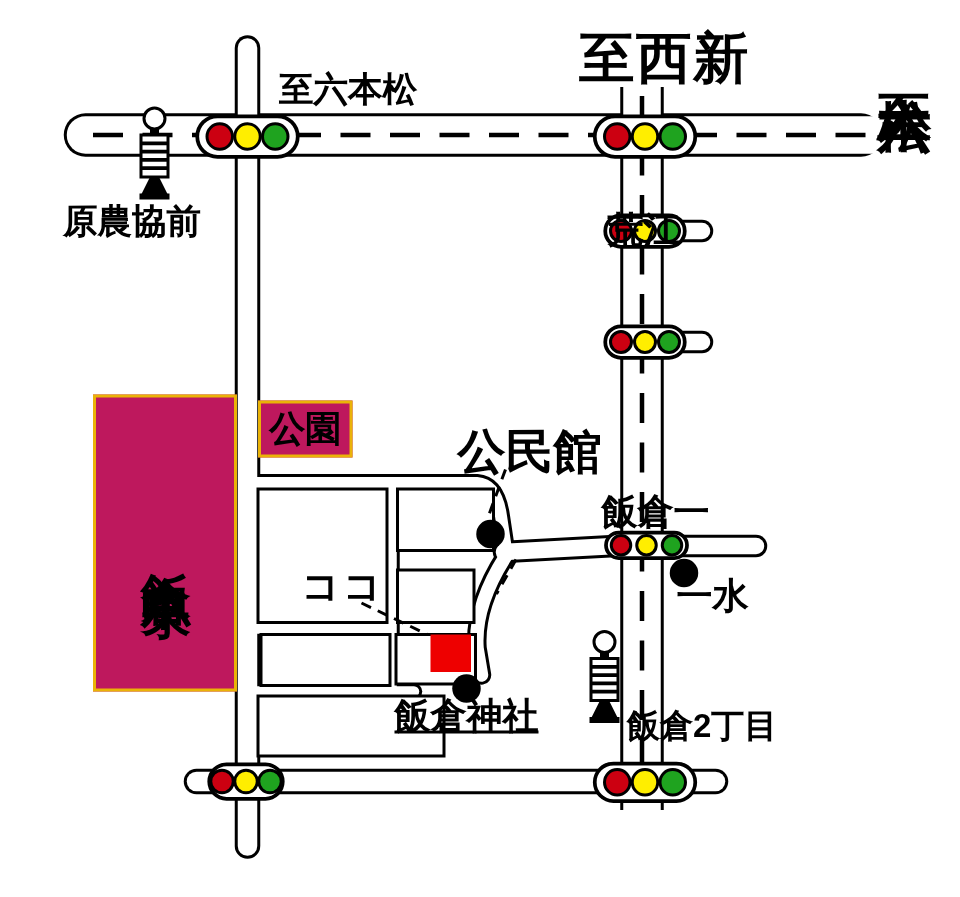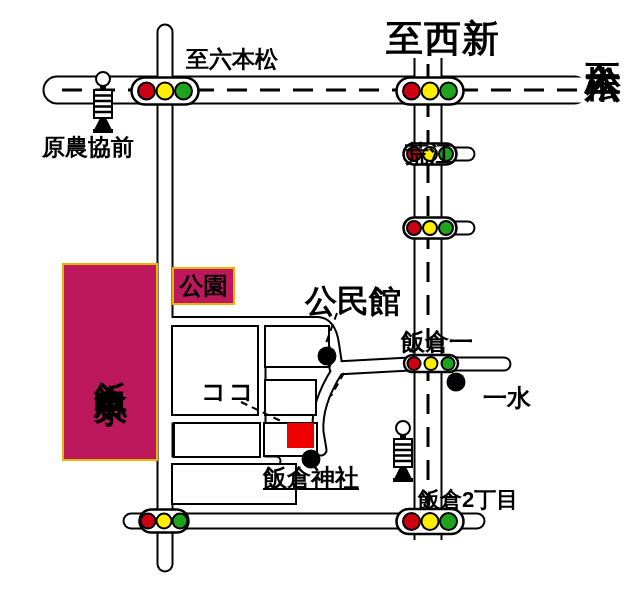--- a/index.html
+++ b/index.html
@@ -157,18 +157,18 @@
     <span>公園</span>
   </div>
 
   <div class="lbl med" style="left:186px;top:47px;">至六本松</div>
   <div class="lbl big" style="left:386px;top:20px;font-size:37px;">至西新</div>
   <div class="lbl big vert" style="left:584px;top:34px;height:160px;">至六本松</div>
   <div class="lbl med" style="left:405px;top:105px;font-size:24px;margin-top:36px;">荒江</div>
   <div class="lbl med" style="left:42px;top:135px;">原農協前</div>
   <div class="lbl med" style="left:305px;top:285px;font-size:32px;">公民館</div>
   <div class="lbl med" style="left:401px;top:329px;font-size:24px;">飯倉一</div>
-  <div class="lbl med" style="left:451px;top:385px;font-size:24px;margin-left:32px;">一水</div>
+  <div class="lbl med" style="left:451px;top:385px;font-size:24px;">一水</div>
   <div class="lbl med" style="left:201px;top:378px;font-size:25px;letter-spacing:2px;">ココ</div>
   <div class="lbl med" style="left:263px;top:465px;font-size:24px;text-decoration:underline;">飯倉神社</div>
-  <div class="lbl med" style="left:418px;top:488px;font-size:22px;">飯倉2丁目</div>
+  <div class="lbl med" style="left:418px;top:472px;font-size:22px;">飯倉2丁目</div>
 
 </div>
 
 </body></html>

